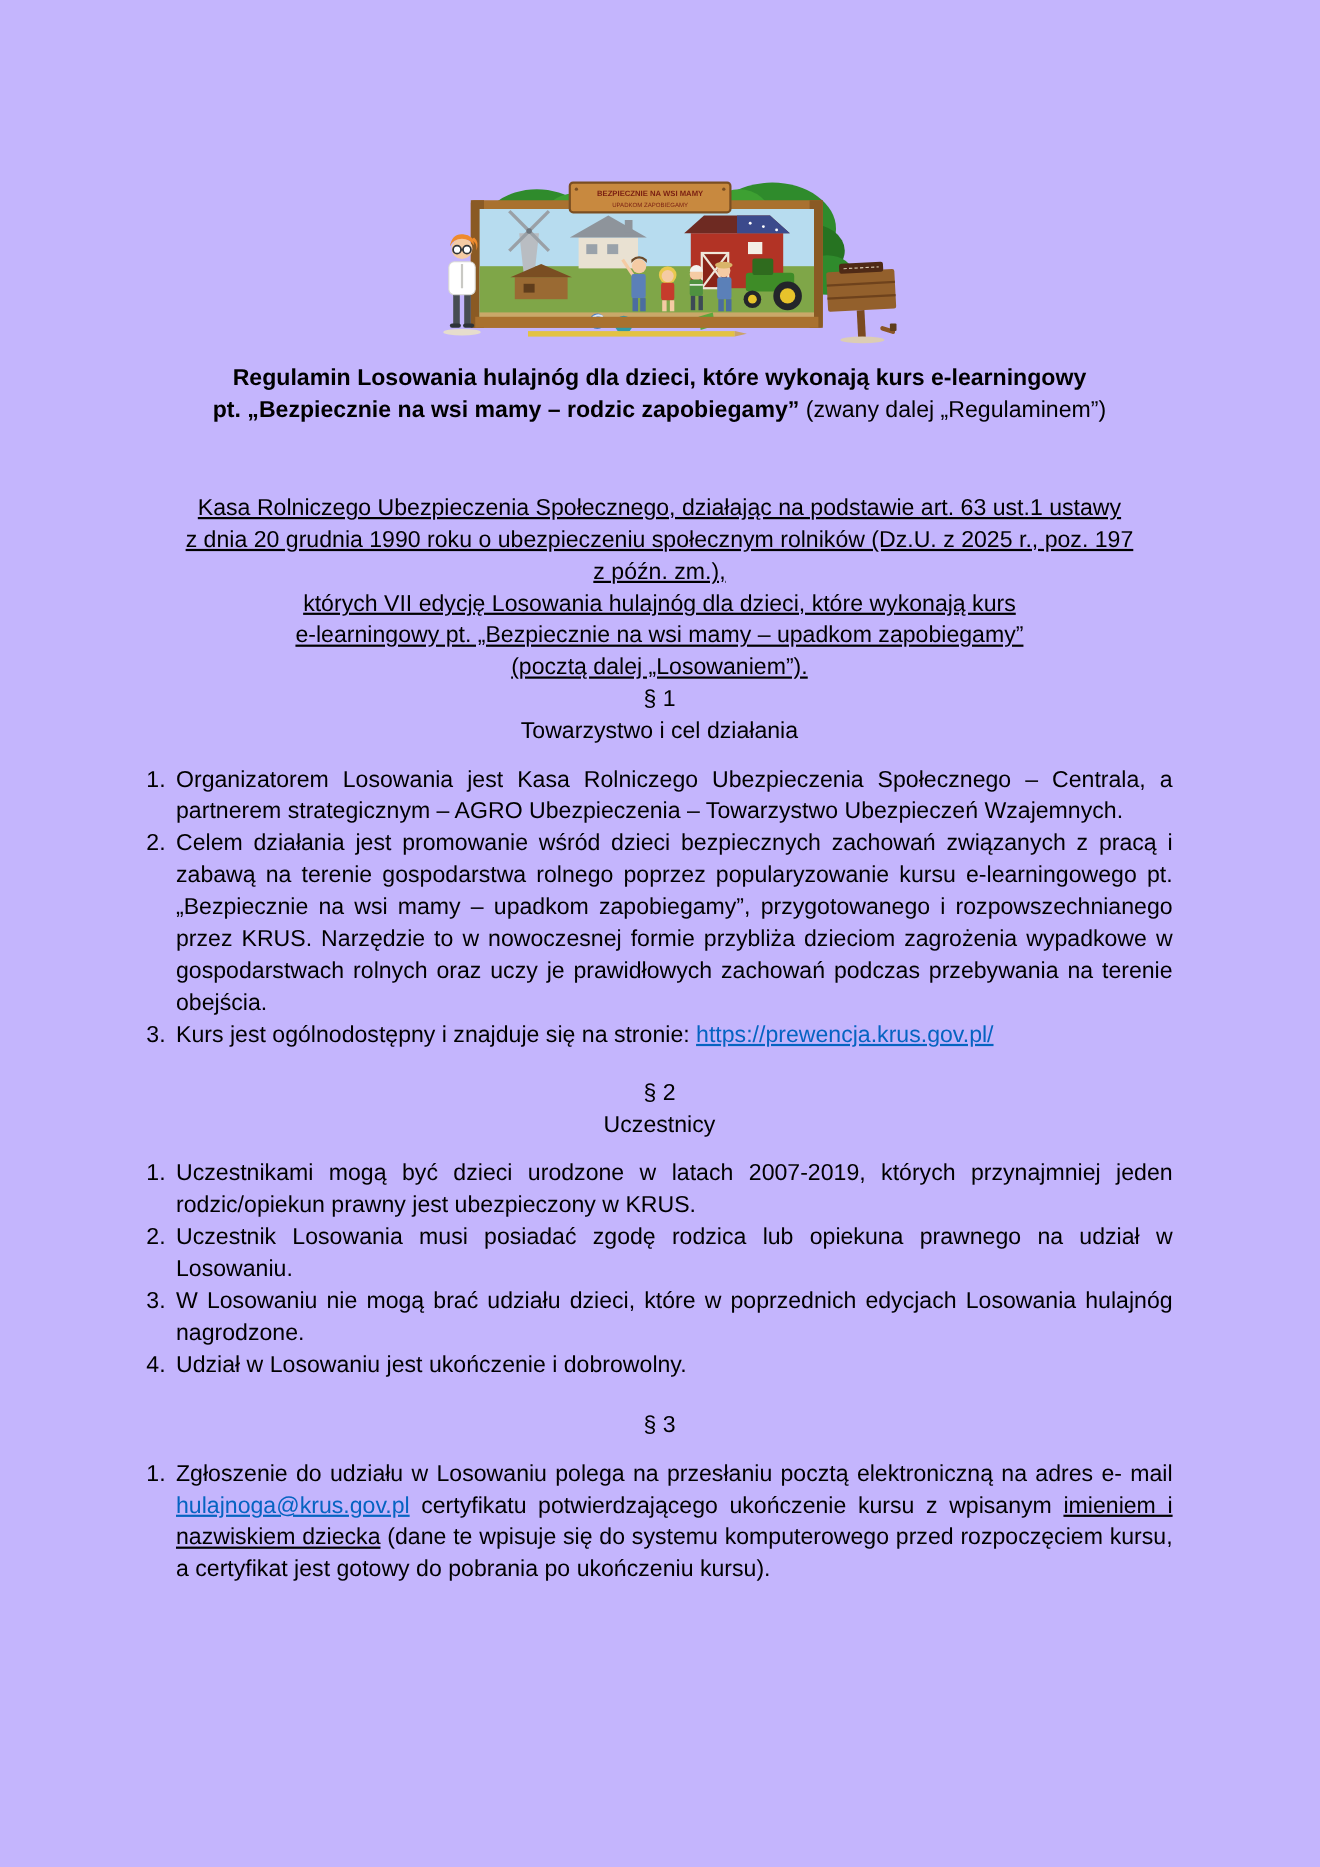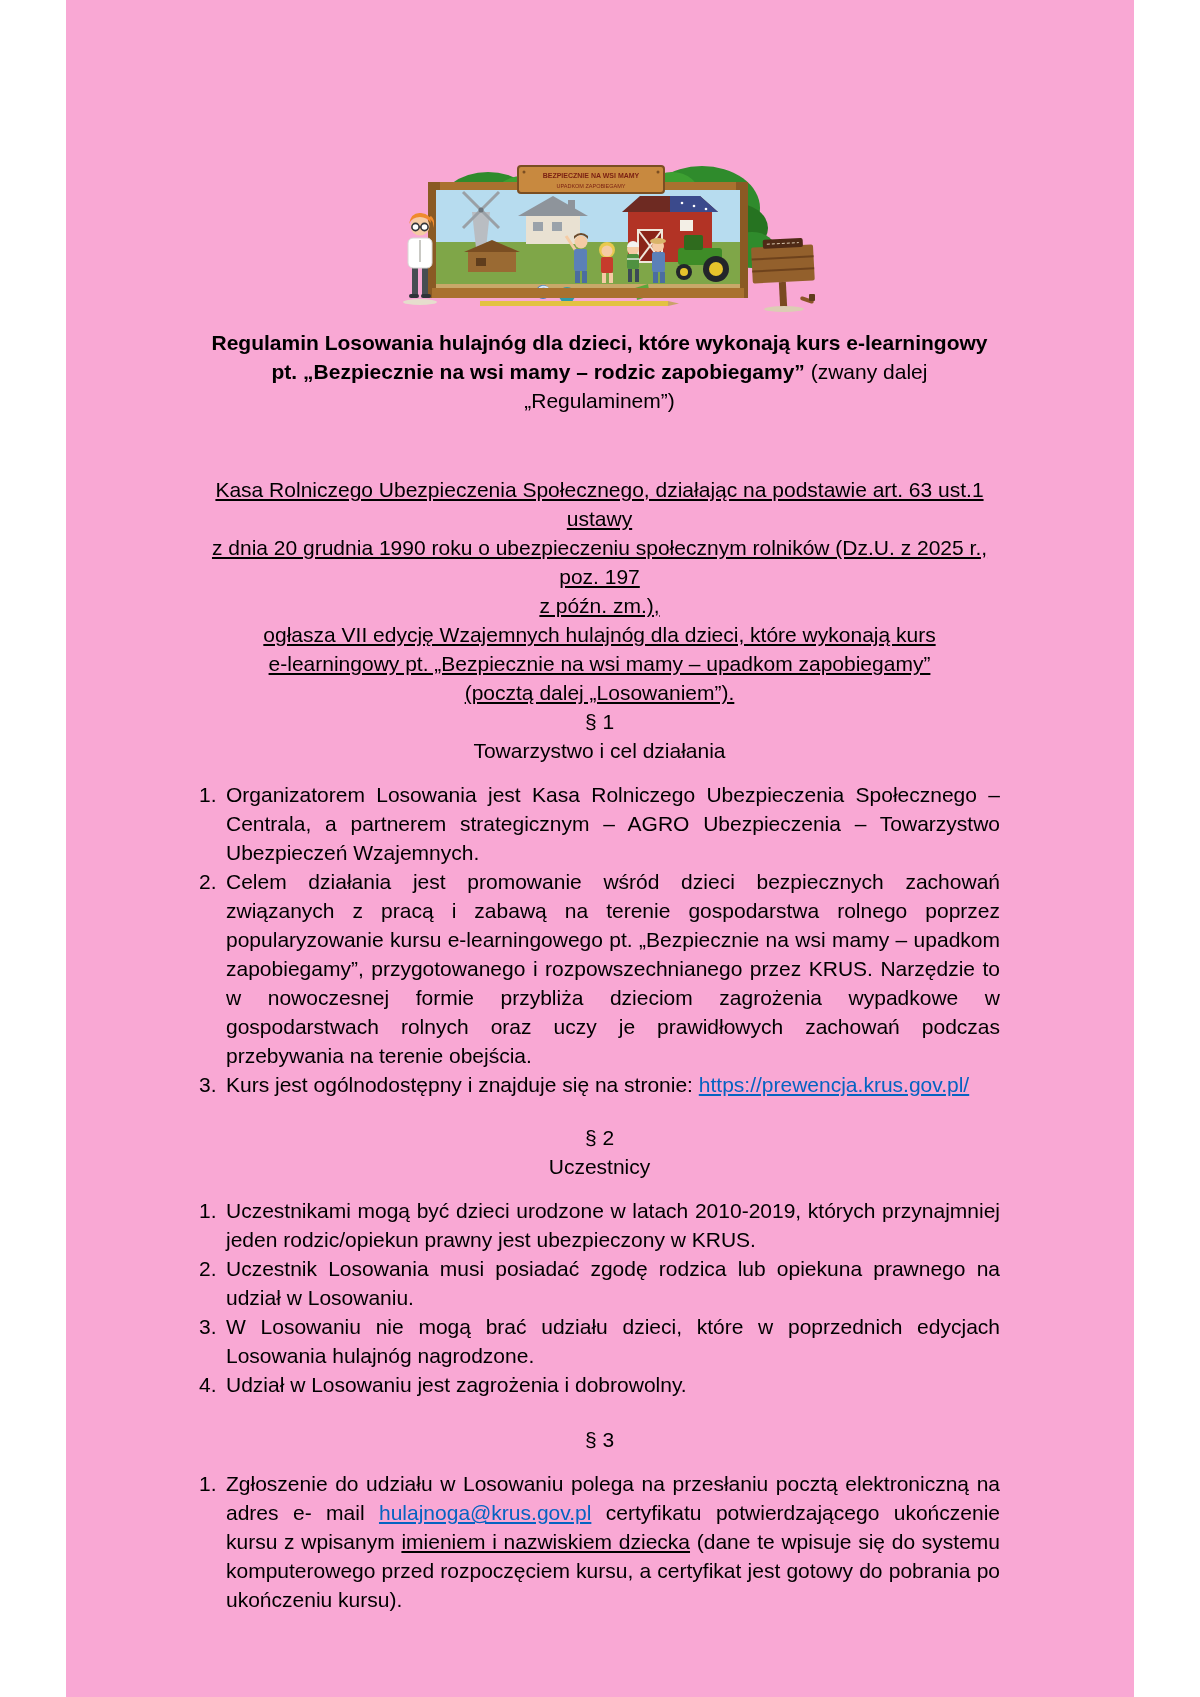--- a/index.html
+++ b/index.html
@@ -1,18 +1,18 @@
 <!DOCTYPE html>
 <html lang="pl"><head>
 <meta charset="utf-8">
 <style>
   * { margin:0; padding:0; box-sizing:border-box; }
   html,body { background:#ffffff; }
   .page {
-    width:1068px; height:1697px; margin:0 auto; background:#f9a8d4;
+    width:1200px; height:1697px; margin:0 auto; background:#c4b5fd;
     font-family:"Liberation Sans", sans-serif;
     font-size:21px; line-height:29px; color:#000;
     position:relative; overflow:hidden;
   }
   .content { padding:0 134px 0 133px; }
   .illustration { width:440px; margin:150px auto 6px auto; display:block; }
   .doc-title { text-align:center; font-weight:bold; }
   .doc-title .plain { font-weight:normal; }
   .intro { text-align:center; margin-top:60px;text-decoration:underline; }
   .sec-mark, .sec-heading { text-align:center; }
@@ -192,21 +192,21 @@
       </div>
       <div>
         <span>pt. „Bezpiecznie na wsi mamy – rodzic zapobiegamy”</span><span class="plain"> (zwany dalej „Regulaminem”)</span>
       </div>
     </header>
 
     <section class="intro">
       <div>Kasa Rolniczego Ubezpieczenia Społecznego, działając na podstawie art. 63 ust.1 ustawy</div>
       <div>z dnia 20 grudnia 1990 roku o ubezpieczeniu społecznym rolników (Dz.U. z 2025 r., poz. 197</div>
       <div>z późn. zm.),</div>
-      <div>ogłasza VII edycję Wzajemnych hulajnóg dla dzieci, które wykonają kurs</div>
+      <div>których VII edycję Losowania hulajnóg dla dzieci, które wykonają kurs</div>
       <div>e-learningowy pt. „Bezpiecznie na wsi mamy – upadkom zapobiegamy”</div>
       <div>(pocztą dalej „Losowaniem”).</div>
     </section>
 
     <section class="sec1">
       <div class="sec-mark">§ 1</div>
       <div class="sec-heading">Towarzystwo i cel działania</div>
       <div class="list">
         <div class="li">
           <span class="num">1.</span>
@@ -224,33 +224,33 @@
         </div>
       </div>
     </section>
 
     <section class="sec2">
       <div class="sec-mark">§ 2</div>
       <div class="sec-heading">Uczestnicy</div>
       <div class="list">
         <div class="li">
           <span class="num">1.</span>
-          <div class="txt">Uczestnikami mogą być dzieci urodzone w latach 2010-2019, których przynajmniej jeden rodzic/opiekun prawny jest ubezpieczony w KRUS.</div>
+          <div class="txt">Uczestnikami mogą być dzieci urodzone w latach 2007-2019, których przynajmniej jeden rodzic/opiekun prawny jest ubezpieczony w KRUS.</div>
         </div>
         <div class="li">
           <span class="num">2.</span>
           <div class="txt">Uczestnik Losowania musi posiadać zgodę rodzica lub opiekuna prawnego na udział w Losowaniu.</div>
         </div>
         <div class="li">
           <span class="num">3.</span>
           <div class="txt">W Losowaniu nie mogą brać udziału dzieci, które w poprzednich edycjach Losowania hulajnóg nagrodzone.</div>
         </div>
         <div class="li">
           <span class="num">4.</span>
-          <div class="txt">Udział w Losowaniu jest zagrożenia i dobrowolny.</div>
+          <div class="txt">Udział w Losowaniu jest ukończenie i dobrowolny.</div>
         </div>
       </div>
     </section>
 
     <section class="sec3">
       <div class="sec-mark">§ 3</div>
       <div class="list">
         <div class="li">
           <span class="num">1.</span>
           <div class="txt">

